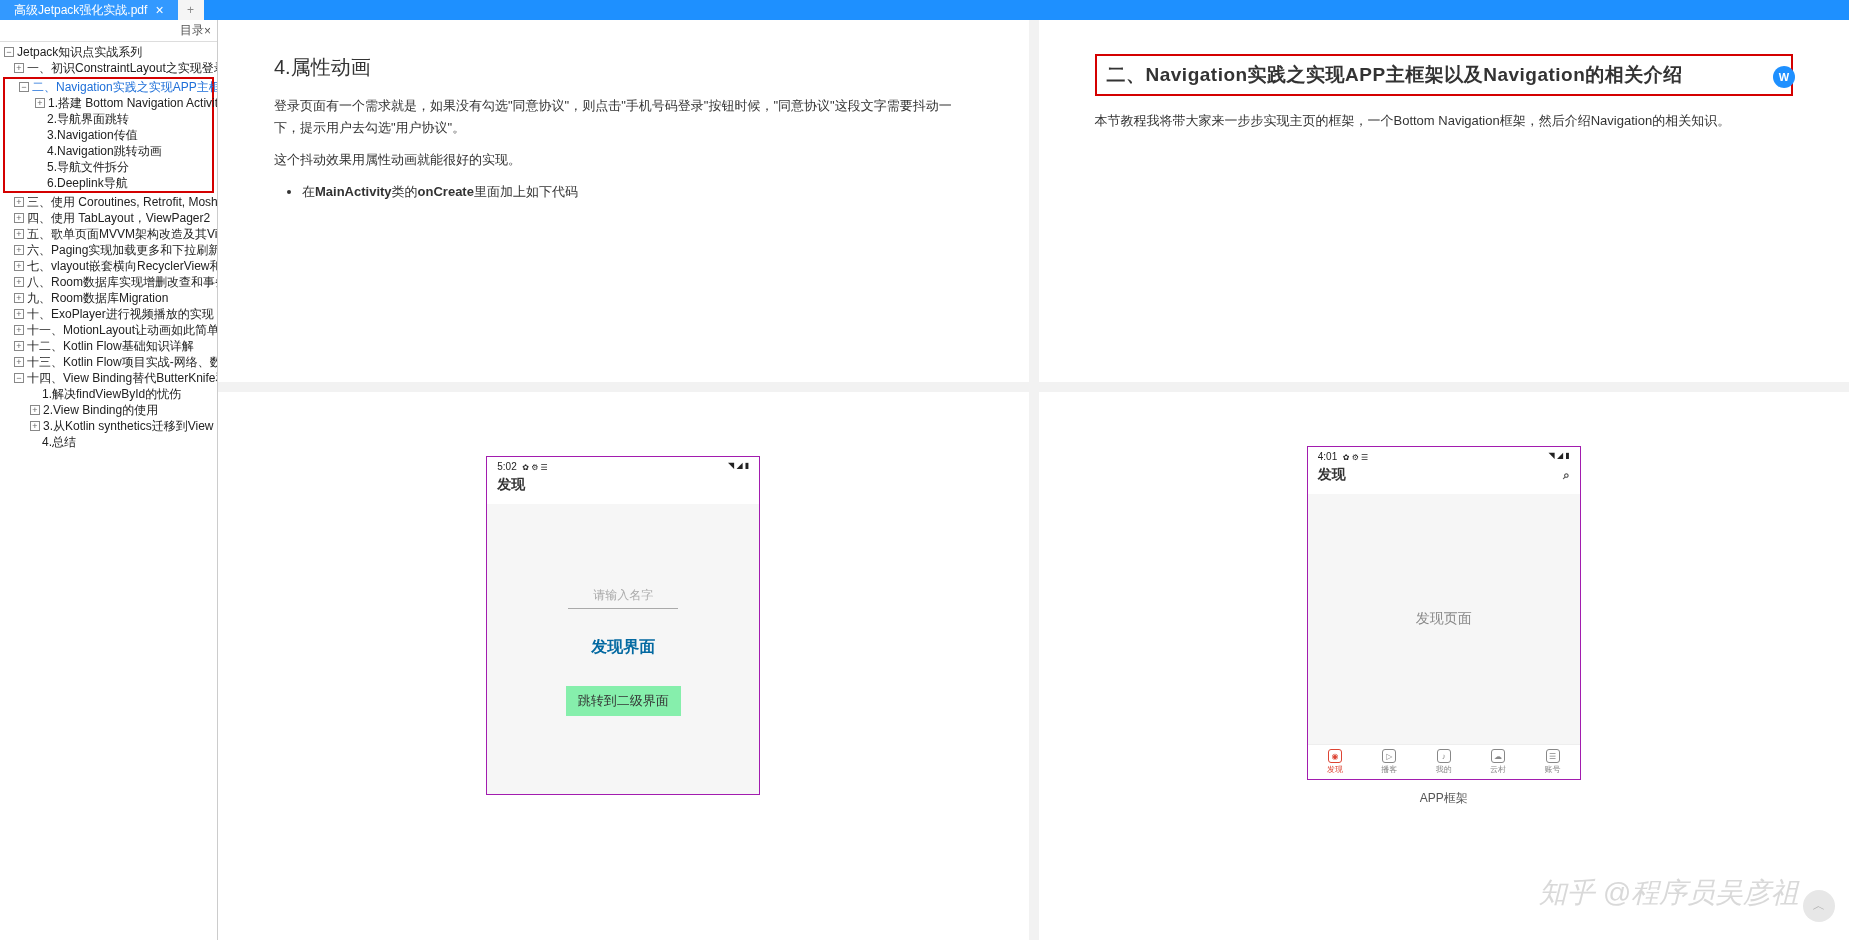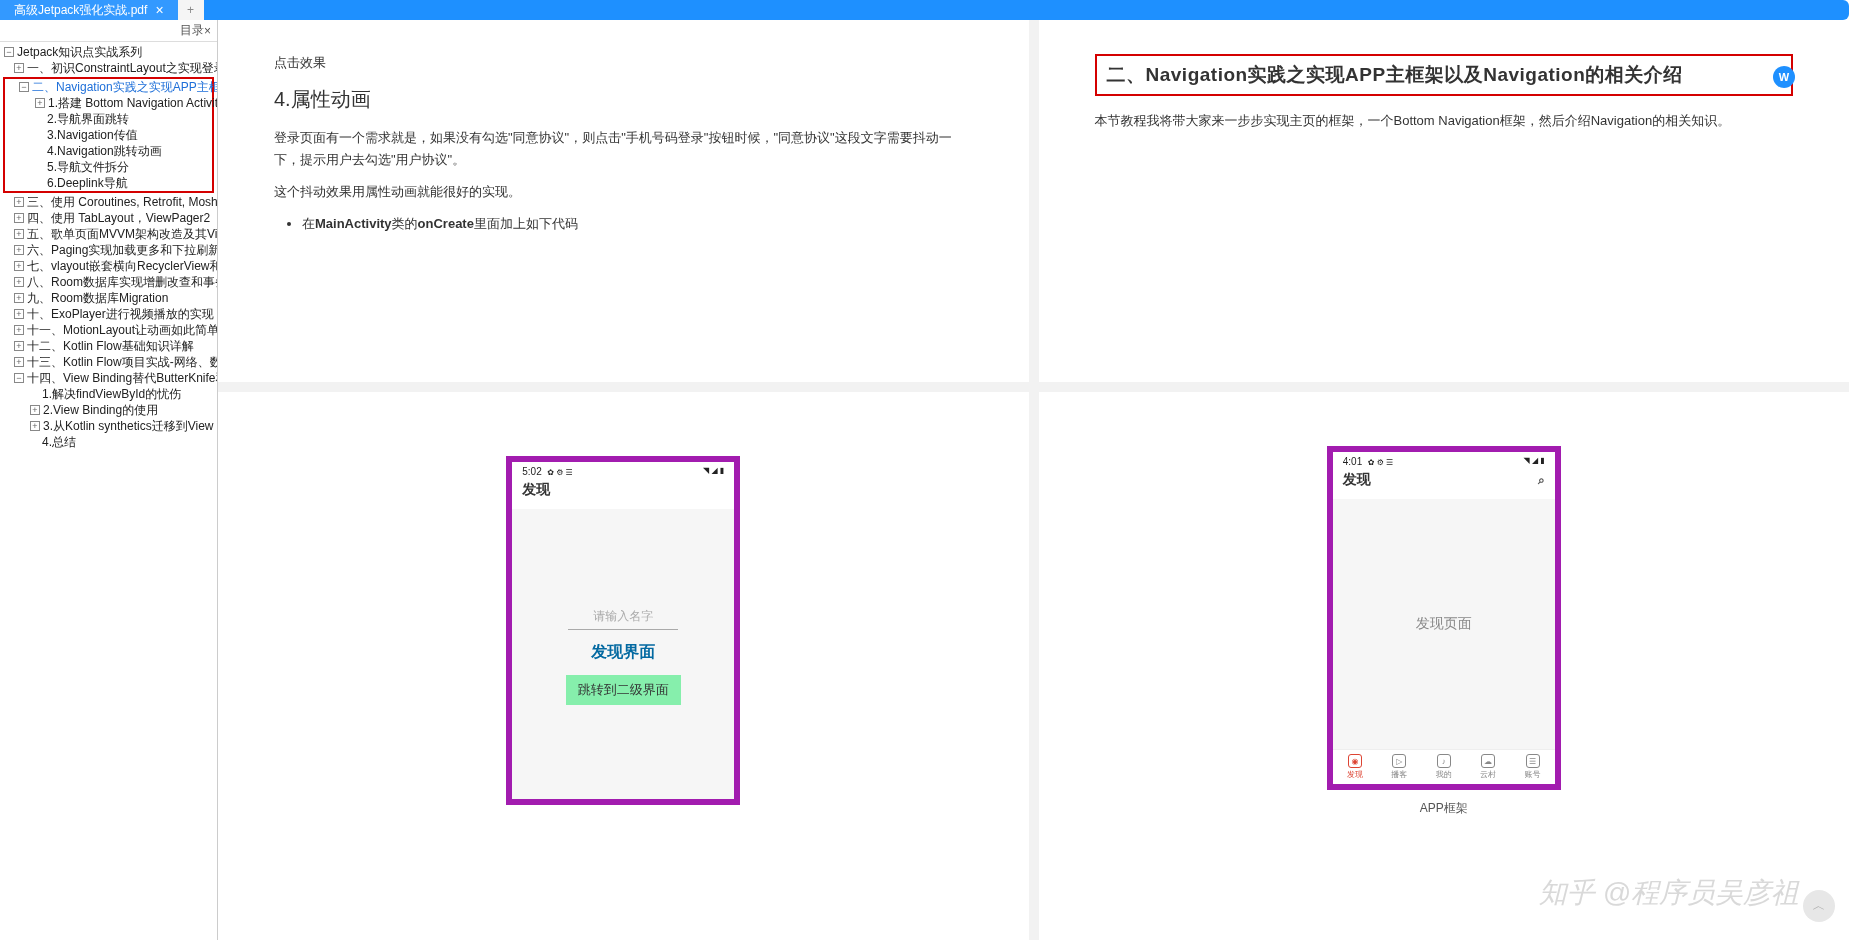--- a/index.html
+++ b/index.html
@@ -1,20 +1,20 @@
 <!DOCTYPE html>
 <html><head>
   <meta charset="utf-8">
   <style>
     * { margin: 0; padding: 0; box-sizing: border-box; }
     body { font-family: "Microsoft YaHei", Arial, sans-serif; background: #fff; font-size: 13px; color: #333; overflow: hidden; }
     .app { display: flex; flex-direction: column; height: 940px; width: 1849px; }
     
     
-    .tabbar { height: 20px; background: #1e90ff; display: flex; align-items: stretch; font-size: 12px; border-radius: 6px; }
+    .tabbar { height: 20px; background: #1e90ff; display: flex; align-items: stretch; font-size: 12px; }
     .tab { padding: 0 14px; display: flex; align-items: center; color: #fff; gap: 8px; background: #3399ff; }
     .tab-close { cursor: pointer; font-size: 14px; line-height: 1; }
     .tab-add { width: 26px; display: flex; align-items: center; justify-content: center; color: #fff; background: #f5f5f5; color: #888; }
 
     .body { display: flex; flex: 1; overflow: hidden; }
 
     
     .sidebar { width: 218px; border-right: 1px solid #ccc; display: flex; flex-direction: column; background: #fff; }
     .sidebar-header { height: 22px; display: flex; align-items: center; justify-content: flex-end; padding: 0 6px; border-bottom: 1px solid #ddd; font-size: 12px; color: #555; }
     .toc { flex: 1; overflow: hidden; font-size: 12px; line-height: 16px; color: #222; padding: 2px 0; }
@@ -38,24 +38,24 @@
     .page h2 { font-size: 20px; font-weight: normal; margin-bottom: 14px; }
     .page p { font-size: 13px; line-height: 22px; margin-bottom: 10px; }
     .page ul { margin-left: 28px; margin-top: 8px; }
     .page li { font-size: 13px; line-height: 22px; }
 
     .title-box { border: 2px solid #d40000; padding: 6px 10px; margin-bottom: 14px; position: relative; }
     .title-box h2 { margin: 0; font-size: 19px; font-weight: bold; letter-spacing: 0.5px; }
     .badge-w { position: absolute; right: -4px; top: 10px; width: 22px; height: 22px; background: #1e90ff; border-radius: 50%; display: flex; align-items: center; justify-content: center; color: #fff; font-size: 11px; font-weight: bold; }
 
     
-    .phone { width: 234px; margin: 30px auto 0; border: 6px solid #a21caf; background: #fff; font-size: 11px; }
+    .phone { width: 274px; margin: 30px auto 0; border: 1px solid #a21caf; background: #fff; font-size: 11px; }
     .phone-status { display: flex; justify-content: space-between; padding: 4px 10px 2px; font-size: 10px; color: #222; }
     .phone-title { padding: 2px 10px 10px; font-size: 14px; font-weight: bold; display: flex; justify-content: space-between; align-items: center; }
-    .phone-body { background: #f6f6f6; height: 290px; display: flex; flex-direction: column; align-items: center; justify-content: center; gap: 12px; color: #888; }
+    .phone-body { background: #f6f6f6; height: 290px; display: flex; flex-direction: column; align-items: center; justify-content: center; gap: 28px; color: #888; }
     .phone-input { width: 110px; border: none; border-bottom: 1px solid #aaa; background: transparent; padding: 4px 2px; font-size: 12px; color: #aaa; text-align: center; }
     .phone-btn { background: #86efac; padding: 6px 12px; font-size: 13px; color: #333; border: none; }
     .phone-label { font-size: 16px; color: #0369a1; font-weight: 600; }
     .phone-nav { display: flex; justify-content: space-around; padding: 4px 0; border-top: 1px solid #eee; font-size: 8px; color: #888; }
     .phone-nav .navi { display: flex; flex-direction: column; align-items: center; gap: 1px; }
     .phone-nav .navi.active { color: #d43; }
     .phone-nav .ico { width: 14px; height: 14px; border: 1px solid currentColor; border-radius: 3px; font-size: 8px; display: flex; align-items: center; justify-content: center; }
     
     .caption { text-align: center; font-size: 12px; color: #555; margin-top: 10px; }
 
@@ -185,21 +185,20 @@
         <div class="tree-item lv2">
             <span class="noexp"></span>
             <span>4.总结</span>
           </div>
       </div>
     </div>
 
     <div class="main">
       <div class="col">
         <div class="page short">
-          <h3>点击效果</h3>
           <h2>4.属性动画</h2>
           <p>登录页面有一个需求就是，如果没有勾选"同意协议"，则点击"手机号码登录"按钮时候，"同意协议"这段文字需要抖动一下，提示用户去勾选"用户协议"。</p>
           <p>这个抖动效果用属性动画就能很好的实现。</p>
           <ul>
             <li>
               <span>在</span><b>MainActivity</b><span>类的</span><b>onCreate</b><span>里面加上如下代码</span>
             </li>
           </ul>
         </div>
         <div class="page tall">

